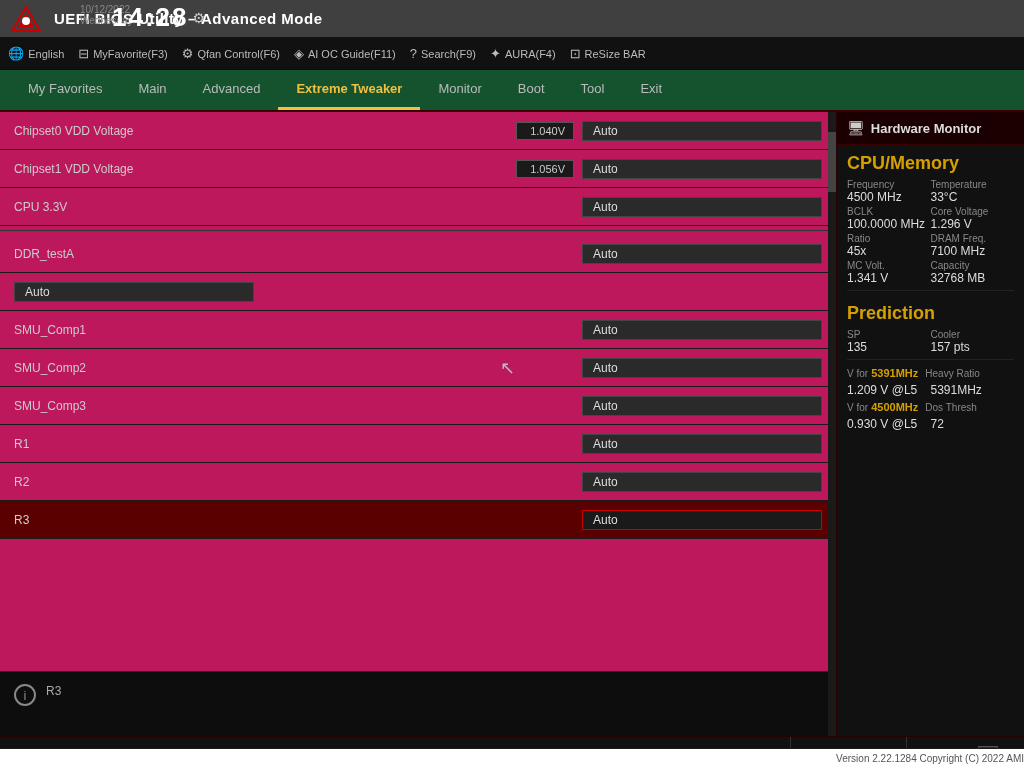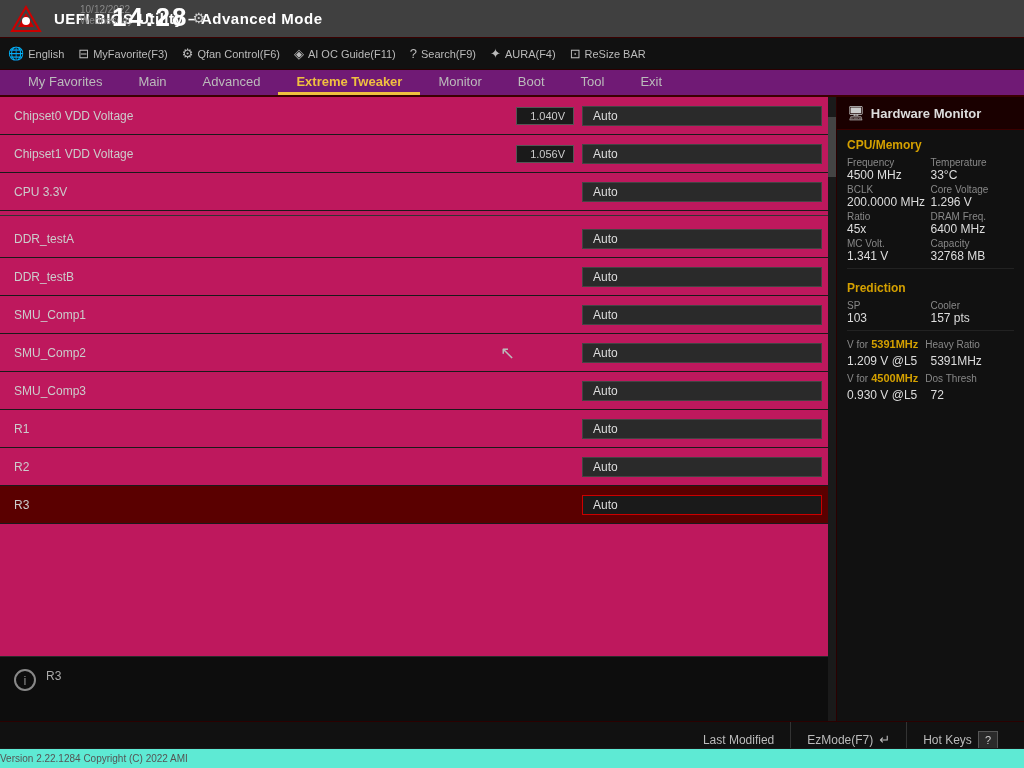--- a/index.html
+++ b/index.html
@@ -52,22 +52,22 @@
       display: flex;
       align-items: center;
       gap: 4px;
       cursor: pointer;
       white-space: nowrap;
     }
     .toolbar-icon { font-size: 13px; }
 
     
     .navbar {
-      background: #701a75;
-      height: 27px;
+      background: #14532d;
+      height: 42px;
       display: flex;
       align-items: stretch;
       padding: 0 10px;
       border-bottom: 2px solid #3a0000;
     }
     .nav-item {
       display: flex;
       align-items: center;
       padding: 0 18px;
       font-size: 13px;
@@ -170,21 +170,21 @@
       gap: 6px;
       border-bottom: 1px solid #3a0000;
     }
     .hw-monitor-title {
       font-size: 13px;
       color: #ddd;
       font-weight: 600;
     }
     .section-title {
       color: #d4a000;
-      font-size: 12px;
+      font-size: 18px;
       font-weight: bold;
       padding: 8px 10px 4px;
     }
     .hw-row {
       display: flex;
       padding: 1px 10px;
       font-size: 11px;
     }
     .hw-col {
       flex: 1;
@@ -238,24 +238,24 @@
       color: #ccc;
     }
 
     
     .version-bar {
       position: absolute;
       bottom: 0;
       left: 0;
       right: 0;
       height: 20px;
-      background: #5eead4;
-      display: flex;
-      align-items: center;
-      justify-content: flex-start;
+      background: #ffffff;
+      display: flex;
+      align-items: center;
+      justify-content: flex-end;
       font-size: 10px;
       color: #555;
       border-top: 1px solid #1a1a1a;
     }
 
     
     .scrollbar {
       width: 8px;
       background: #1a1a1a;
       position: absolute;
@@ -376,21 +376,20 @@
       </div>
 
       <div style="height:1px; background:#333; margin:4px 0;"></div>
 
       <div class="setting-row">
         <span class="setting-label">DDR_testA</span>
         <span class="setting-value-box">Auto</span>
       </div>
 
       <div class="setting-row">
-        <span class="setting-label">DDR_testB</span>
         <span class="setting-value-box">Auto</span>
       </div>
 
       <div class="setting-row">
         <span class="setting-label">SMU_Comp1</span>
         <span class="setting-value-box">Auto</span>
       </div>
 
       <div class="setting-row" style="position:relative;">
         <span class="setting-label">SMU_Comp2</span>
@@ -450,36 +449,36 @@
       </div>
       <div class="hw-col">
         <div class="hw-label">Temperature</div>
         <div class="hw-value">33°C</div>
       </div>
     </div>
 
     <div class="hw-row">
       <div class="hw-col">
         <div class="hw-label">BCLK</div>
-        <div class="hw-value">200.0000 MHz</div>
+        <div class="hw-value">100.0000 MHz</div>
       </div>
       <div class="hw-col">
         <div class="hw-label">Core Voltage</div>
         <div class="hw-value">1.296 V</div>
       </div>
     </div>
 
     <div class="hw-row">
       <div class="hw-col">
         <div class="hw-label">Ratio</div>
         <div class="hw-value">45x</div>
       </div>
       <div class="hw-col">
         <div class="hw-label">DRAM Freq.</div>
-        <div class="hw-value">6400 MHz</div>
+        <div class="hw-value">7100 MHz</div>
       </div>
     </div>
 
     <div class="hw-row">
       <div class="hw-col">
         <div class="hw-label">MC Volt.</div>
         <div class="hw-value">1.341 V</div>
       </div>
       <div class="hw-col">
         <div class="hw-label">Capacity</div>
@@ -487,21 +486,21 @@
       </div>
     </div>
 
     <div class="hw-divider"></div>
 
     <div class="section-title">Prediction</div>
 
     <div class="hw-row">
       <div class="hw-col">
         <div class="hw-label">SP</div>
-        <div class="hw-value">103</div>
+        <div class="hw-value">135</div>
       </div>
       <div class="hw-col">
         <div class="hw-label">Cooler</div>
         <div class="hw-value">157 pts</div>
       </div>
     </div>
 
     <div class="hw-divider"></div>
 
     <div style="padding:3px 10px; font-size:11px;">

